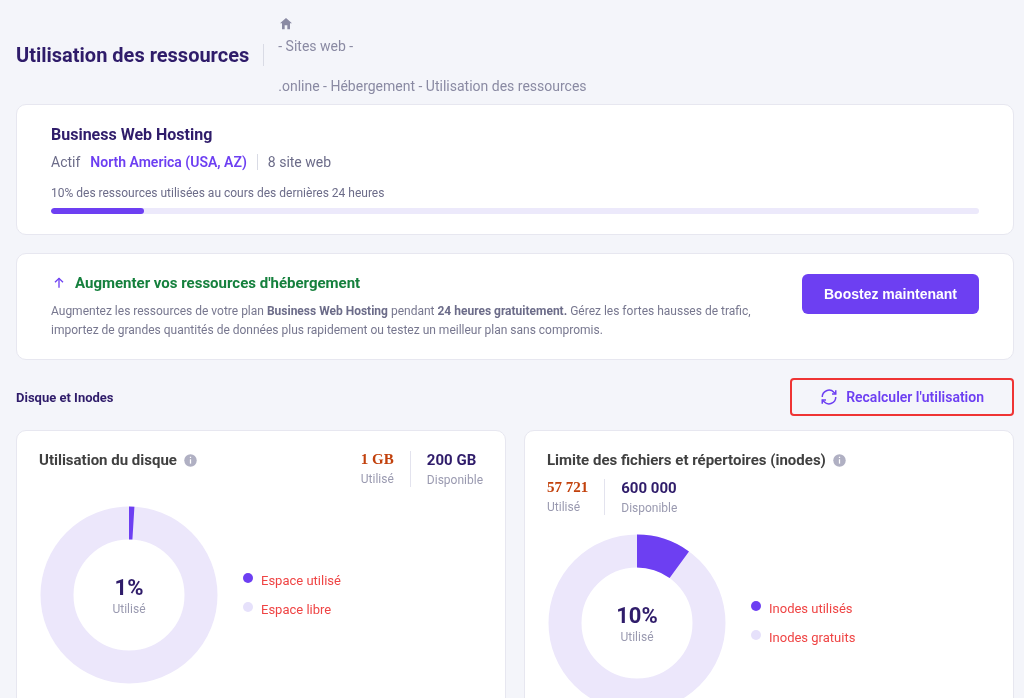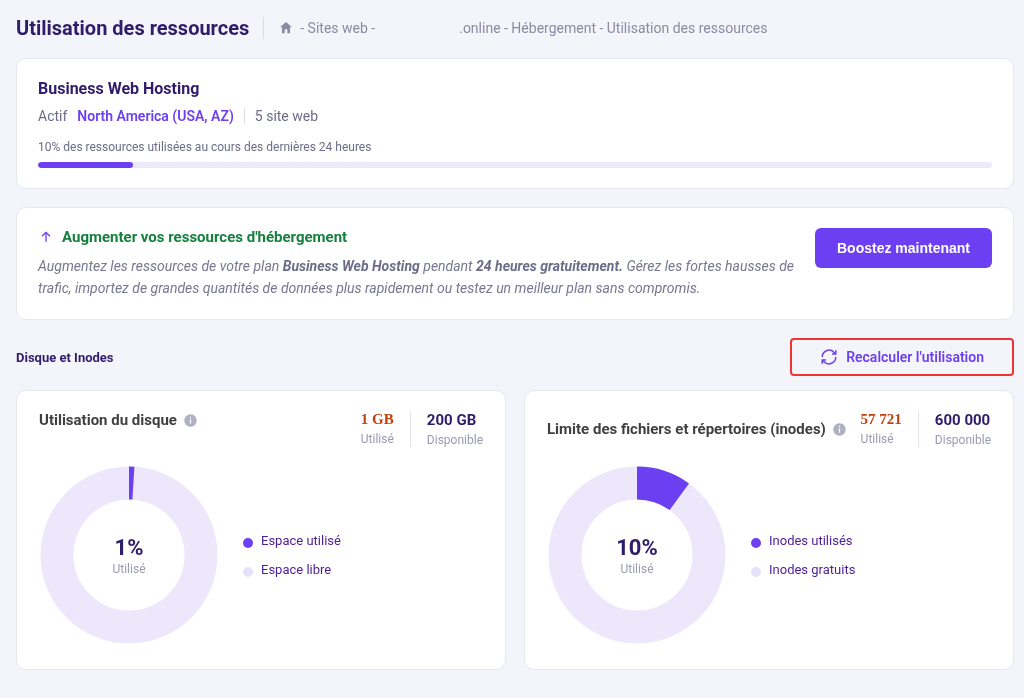--- a/index.html
+++ b/index.html
@@ -3,43 +3,43 @@
 <meta charset="utf-8">
 <style>
   * { box-sizing: border-box; margin: 0; padding: 0; }
   body {
     font-family: -apple-system, BlinkMacSystemFont, "Segoe UI", Roboto, Arial, sans-serif;
     background: #f4f5fa;
     color: #2f1c6a;
     width: 1024px;
     padding: 16px 10px 0 16px;
   }
-  .header-row { display: flex; align-items: center; gap: 14px; margin-bottom: 18px; }
+  .header-row { display: flex; align-items: center; gap: 14px; margin-bottom: 10px; }
   .page-title { font-size: 20px; font-weight: 700; color: #2f1c6a; }
   .divider-v { width: 1px; height: 22px; background: #d9dbe5; }
-  .breadcrumb { display: flex; align-items: flex-start; gap: 6px; color: #8a8aa3; font-size: 14px; }
+  .breadcrumb { display: flex; align-items: flex-start; gap: 6px; color: #8a8aa3; font-size: 14px; flex-direction: column; }
   .breadcrumb .home-ic { width: 16px; height: 16px; fill: #8a8aa3; }
   .breadcrumb .bc-mask { display:inline-block; width:72px; height:12px; background:#f4f5fa; border-radius:2px; vertical-align:middle;}
   .card {
-    background: #fff; border: 1px solid #e7e7f0; border-radius: 10px; padding: 20px 21px;
+    background: #fff; border: 1px solid #e7e7f0; border-radius: 10px; padding: 20px 34px;
     margin-bottom: 18px;
   }
   .plan-title { font-size: 16px; font-weight: 700; color: #2f1c6a; margin-bottom: 10px; }
   .plan-meta { display: flex; align-items: center; gap: 10px; font-size: 14px; color: #6c6c89; margin-bottom: 16px; }
   .plan-meta .region { color: #6d3ff2; font-weight: 600; }
   .plan-meta .sep { width:1px; height:16px; background:#d9dbe5; }
   .usage-text { font-size: 12px; color: #6c6c89; margin-bottom: 8px; }
   .progress-track { height: 6px; background: #ece9fb; border-radius: 3px; overflow: hidden; }
   .progress-fill { height: 100%; background: #6d3ff2; border-radius: 3px; width: 10%; }
   .upsell-card { display: flex; align-items: flex-start; gap: 18px; }
   .upsell-left { flex: 1; }
   .upsell-title-row { display: flex; align-items: center; gap: 8px; margin-bottom: 10px; }
   .upsell-title { font-size: 15px; font-weight: 700; color: #15803d; }
   .arrow-ic { width: 16px; height: 16px; stroke: #6d3ff2; stroke-width: 2; fill: none; }
-  .upsell-desc { font-size: 14px; color: #77778f; line-height: 1.55; font-style: italic; }
+  .upsell-desc { font-size: 12px; color: #77778f; line-height: 1.55; }
   .upsell-desc b { color: #6c6c89; font-weight: 700; }
   .boost-btn {
     background: #6d3ff2; color: #fff; border: none; border-radius: 6px;
     padding: 12px 22px; font-size: 14px; font-weight: 700; cursor: pointer; text-align: right;
   }
   .section-row { display: flex; align-items: center; justify-content: space-between; margin: 14px 0 14px 0; }
   .section-title { font-size: 13px; font-weight: 700; color: #2f1c6a; }
   .recalc-box { border: 2px solid #ef3434; border-radius: 4px; padding: 8px 28px; display: flex; align-items: center; gap: 8px; cursor: pointer; }
   .recalc-box span { color: #6d3ff2; font-weight: 600; font-size: 14px; }
   .recalc-ic { width: 18px; height: 18px; stroke: #6d3ff2; stroke-width: 2; fill: none; }
@@ -55,26 +55,26 @@
   .stat .val.accent { color: #c2410c; font-family: Liberation Serif, serif; }
   .stat .lbl { font-size: 12px; color: #9a9ab0; margin-top: 4px; }
   .stat-sep { width:1px; background:#e3e3ee; }
   .chart-row { display: flex; align-items: center; gap: 24px; margin-top: 18px; }
   .donut-wrap { position: relative; width: 180px; height: 180px; flex-shrink:0;}
   .donut-wrap svg { width: 100%; height: 100%; transform: rotate(-90deg); }
   .donut-center { position: absolute; inset: 0; display: flex; flex-direction: column; align-items: center; justify-content: center; }
   .donut-center .pct { font-size: 22px; font-weight: 700; color: #2f1c6a; }
   .donut-center .sub { font-size: 12px; color: #9a9ab0; margin-top: 2px; }
   .legend { display: flex; flex-direction: column; gap: 14px; }
-  .legend-item { display: flex; align-items: flex-end; gap: 8px; font-size: 13px; color: #4c1d95; }
+  .legend-item { display: flex; align-items: flex-start; gap: 8px; font-size: 13px; color: #ef4444; }
   .legend-dot { width: 10px; height: 10px; border-radius: 50%; }
   .dot-used { background: #6d3ff2; }
   .dot-free { background: #e6e1fb; }
   
-  .inodes-top { display:flex; flex-direction:row; gap:10px;}
+  .inodes-top { display:flex; flex-direction:column; gap:10px;}
 </style>
 </head>
 <body>
 
 <div class="header-row">
   <div class="page-title">Utilisation des ressources</div>
   <div class="divider-v"></div>
   <div class="breadcrumb">
     <svg class="home-ic" viewBox="0 0 24 24">
         <path d="M12 3l9 8h-3v9h-4v-6H10v6H6v-9H3z"></path>
@@ -84,21 +84,21 @@
     <span>.online - Hébergement - Utilisation des ressources</span>
   </div>
 </div>
 
 <div class="card">
   <div class="plan-title">Business Web Hosting</div>
   <div class="plan-meta">
     <span>Actif</span>
     <span class="region">North America (USA, AZ)</span>
     <span class="sep"></span>
-    <span>5 site web</span>
+    <span>8 site web</span>
   </div>
   <div class="usage-text">10% des ressources utilisées au cours des dernières 24 heures</div>
   <div class="progress-track">
     <div class="progress-fill"></div>
   </div>
 </div>
 
 <div class="card upsell-card">
   <div class="upsell-left">
     <div class="upsell-title-row">

